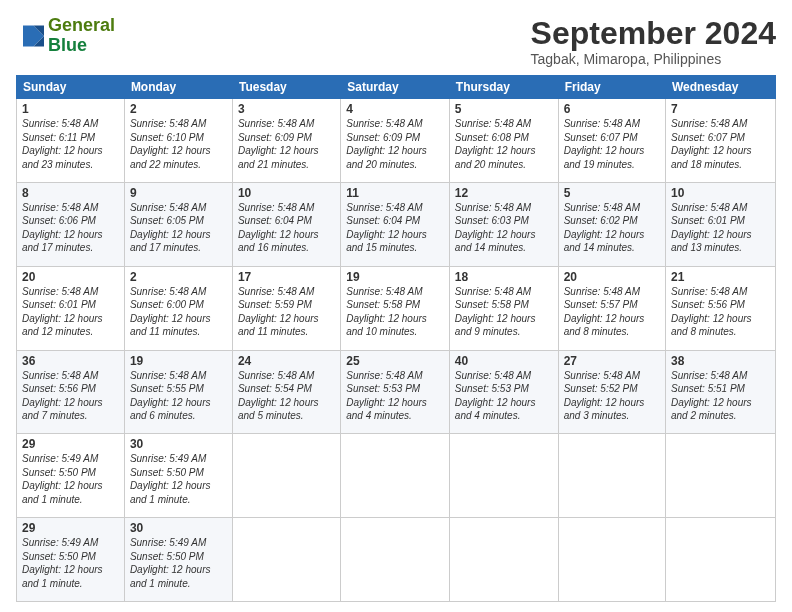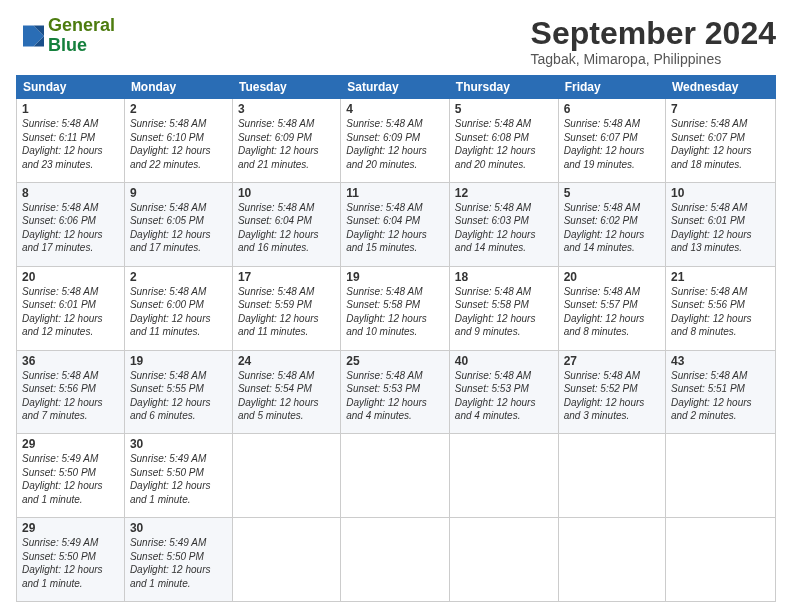--- a/index.html
+++ b/index.html
@@ -348,21 +348,21 @@
   </td>
           <td>
     <span class="day-num">27</span>
     <div class="day-detail">
       Sunrise: 5:48 AM<br>
       Sunset: 5:52 PM<br>
       Daylight: 12 hours and 3 minutes.
     </div>
   </td>
           <td>
-    <span class="day-num">43</span>
+    <span class="day-num">38</span>
     <div class="day-detail">
       Sunrise: 5:48 AM<br>
       Sunset: 5:51 PM<br>
       Daylight: 12 hours and 2 minutes.
     </div>
   </td>
         </tr>
         <tr>
           <td>
     <span class="day-num">29</span>

